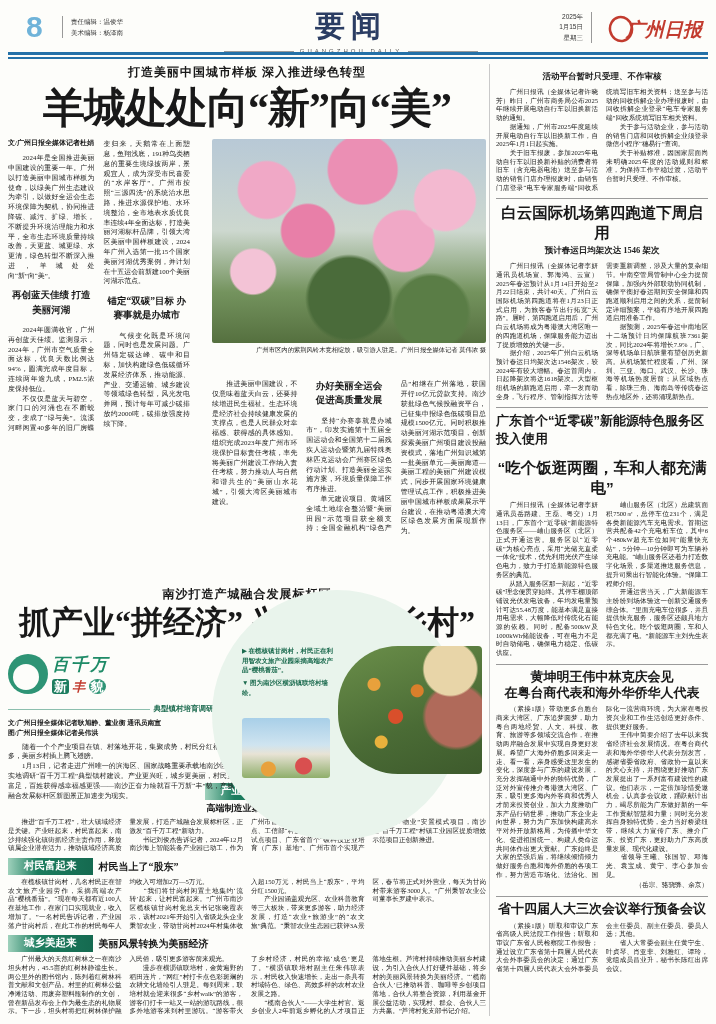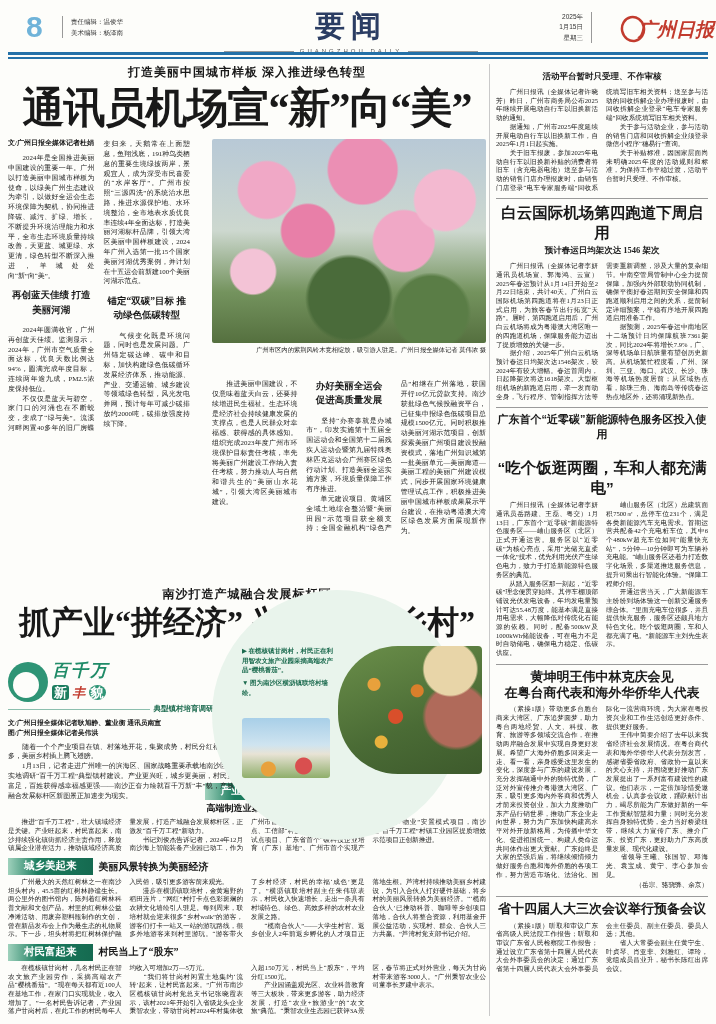--- a/index.html
+++ b/index.html
@@ -8,21 +8,21 @@
 
   
   .hdr { position:absolute; left:0; top:0; width:716px; height:52px; }
   .pagenum { position:absolute; left:26px; top:10px; font-family:"Liberation Sans","DejaVu Sans",sans-serif; font-size:30px; font-weight:bold; color:#6fb3d9; }
   .editors { position:absolute; left:62px; top:16px; border-left:1px solid #999; padding-left:8px; font-size:6.5px; color:#333; line-height:1.7; font-family:"Liberation Sans","DejaVu Sans",sans-serif;}
   .masthead { position:absolute; left:0; right:14px; top:6px; text-align:center; }
   .masthead .zh { font-size:30px; font-weight:900; letter-spacing:6px; color:#2b3d63; }
   .masthead .en { margin-top:1px; font-size:6px; letter-spacing:3px; color:#555; display:flex; align-items:center; justify-content:center; gap:6px; font-family:"Liberation Sans","DejaVu Sans",sans-serif;}
   .masthead .en::before, .masthead .en::after { content:""; width:70px; height:1px; background:#999; }
   .dateblk { position:absolute; right:124px; top:12px; text-align:right; font-size:6.5px; line-height:1.6; color:#333; border-right:1px solid #999; padding-right:8px; font-family:"Liberation Sans","DejaVu Sans",sans-serif;}
-  .brand { position:absolute; right:0; top:10px; }
+  .brand { position:absolute; right:12px; top:10px; }
   .rule { position:absolute; left:8px; width:700px; background:#2471a8; }
   .rule.r1 { top:52px; height:3px; }
   .rule.r2 { top:57px; height:1.5px; }
 
   
   .lead-zone   { position:absolute; left:8px;  top:64px;  width:478px; height:520px; }
   .rail        { position:absolute; left:496px; top:64px;  width:212px; height:956px; }
   .vdiv        { position:absolute; left:489px; top:64px;  width:1px;  height:952px; background:#c9c9c9; }
   .nansha-zone { position:absolute; left:8px;  top:586px; width:478px; height:434px; }
 
@@ -48,30 +48,30 @@
       linear-gradient(180deg,#b8c9d6 0%,#cdd8cf 45%,#74935e 75%,#55703f 100%);
   }
   .caption { font-size:6.3px; color:#222; text-align:right; margin:3px 0 6px; }
   .lead-bottom { column-count:3; column-gap:9px; font-size:6.9px; line-height:1.42; text-align:justify;margin-top:24px; }
 
   
   .rail-art { padding:4px 0 6px; }
   .rail-art + .rail-art { border-top:1px solid #9a9a9a; }
   .rail-title { font-family:"Liberation Sans","DejaVu Sans",sans-serif; font-size:15.5px; font-weight:900; text-align:center; line-height:1.25; }
   .rail-title.small { font-size:13px; }
-  .rail-kicker { font-size:11px; font-weight:bold; text-align:center; margin-bottom:16px; font-family:"Liberation Sans","DejaVu Sans",sans-serif;}
+  .rail-kicker { font-size:13px; font-weight:bold; text-align:left; margin-bottom:10px; font-family:"Liberation Sans","DejaVu Sans",sans-serif;}
   .rail-sub { font-size:8.5px; text-align:center; margin:3px 0 5px; font-weight:bold; color:#222; }
   .rail-body { column-count:2; column-gap:8px; font-size:6.6px; line-height:1.32; text-align:justify; margin-top:4px; }
   .credit { font-size:6.6px; text-align:right; margin-top:2px; }
 
   
   .n-headline { text-align:center; font-size:32px; font-weight:900; line-height:1.1; margin:2px 0 6px; }
   .n-row { display:flex; gap:8px; position:relative; height:132px; }
   .n-left { width:226px; position:relative; }
-  .badge { display:flex; align-items:flex-end; gap:4px; height:56px; position:relative; }
+  .badge { display:flex; align-items:center; gap:4px; height:56px; position:relative; }
   .badge-disc { width:40px; height:40px; border-radius:50%; background:#2e9475; position:relative; flex:0 0 auto; }
   .badge-disc::after { content:""; position:absolute; left:5px; top:10px; width:26px; height:26px; border-radius:50%; background:#fdfdfa; }
   .badge-txt1 { font-size:17px; font-weight:900; color:#1f8b67; font-style:italic; letter-spacing:2px; }
   .badge-txt2 { font-size:13px; font-weight:900; margin-top:2px; }
   .badge-txt2 .g1 { color:#fff; background:#1c7d5f; border-radius:3px; padding:0 2px; }
   .badge-txt2 .g2 { color:#c23b2e; font-style:italic; }
   .badge-txt2 .g3 { color:#fff; background:#2e9475; border-radius:50%; padding:0 2px; }
   .badge-subline { display:flex; align-items:center; gap:4px; font-size:7.5px; font-weight:bold; color:#1c6b4f; margin:2px 0 4px; }
   .badge-subline::before { content:""; flex:1; border-top:1px solid #8cbfae; }
   .issue-circ { display:inline-block; width:9px; height:9px; border:1px solid #1c7d5f; border-radius:50%; color:#1c7d5f; font-size:6.5px; line-height:9px; text-align:center; }
@@ -130,29 +130,29 @@
         <text x="18" y="26" font-size="19" fill="#c23b2e" font-style="italic" font-weight="bold">广州日报</text>
       </svg>
     </div>
   </div>
   <div class="rule r1"></div>
   <div class="rule r2"></div>
   <div class="vdiv"></div>
 
   <div class="lead-zone">
     <div class="kicker">打造美丽中国城市样板 深入推进绿色转型</div>
-    <div class="headline">通讯员机场宣“新”向“美”</div>
+    <div class="headline">羊城处处向“新”向“美”</div>
     <div class="lead-row">
       <div class="lead-left">
         <div class="byline">文/广州日报全媒体记者杜娟</div>
         <div class="body">　　2024年是全国推进美丽中国建设的重要一年。广州以打造美丽中国城市样板为使命，以绿美广州生态建设为牵引，以做好全运会生态环境保障为契机，协同推进降碳、减污、扩绿、增长，不断提升环境治理能力和水平，全市生态环境质量持续改善，天更蓝、城更绿、水更清，绿色转型不断深入推进，羊城处处向“新”向“美”。</div>
         <div class="subhead">再创蓝天佳绩 打造美丽河湖</div>
         <div class="body">　　2024年圆满收官，广州再创蓝天佳绩。监测显示，2024年，广州市空气质量全面达标，优良天数比例达94%，圆满完成年度目标，连续两年逾九成，PM2.5浓度保持低位。
 　　不仅仅是蓝天与碧空，家门口的河涌也在不断蜕变，变成了“绿与美”。流溪河畔闲置40多年的旧厂房蝶变归来，天鹅常在上面憩息，鱼翔浅底，191种鸟类栖息的重要生境绿披两岸，景观宜人，成为深受市民喜爱的“水岸客厅”。广州市按照“三源四洗”的系统治水思路，推进水源保护地、水环境整治，全市地表水质优良率连续4年全面达标，打造美丽河湖标杆品牌，引领大湾区美丽中国样板建设，2024年广州入选第一批15个国家美丽河湖优秀案例，并计划在十五运会前新建100个美丽河湖示范点。</div>
-        <div class="subhead">锚定“双碳”目标 推动绿色低碳转型</div>
+        <div class="subhead">锚定“双碳”目标 办赛事就是办城市</div>
         <div class="body">　　气候变化既是环境问题，同时也是发展问题。广州锚定碳达峰、碳中和目标，加快构建绿色低碳循环发展经济体系，推动能源、产业、交通运输、城乡建设等领域绿色转型，风光发电并网，预计每年可减少碳排放约2000吨，碳排放强度持续下降。</div>
       </div>
       <div class="lead-right">
         <div class="photo"></div>
         <div class="caption">广州市区内的紫荆风铃木竞相绽放，吸引游人驻足。广州日报全媒体记者 莫伟浓 摄</div>
         <div class="lead-bottom">
           <div class="body">　　推进美丽中国建设，不仅意味着蓝天白云，还要持续增进民生福祉。生态环境是经济社会持续健康发展的支撑点，也是人民群众对幸福感、获得感的具体感知。组织完成2023年度广州市环境保护目标责任考核，率先将美丽广州建设工作纳入责任考核，努力推动人与自然和谐共生的“美丽山水花城”，引领大湾区美丽城市建设。</div>
           <div class="subhead">办好美丽全运会 促进高质量发展</div>
           <div class="body">　　坚持“办赛事就是办城市”，印发实施第十五届全国运动会和全国第十二届残疾人运动会暨第九届特殊奥林匹克运动会广州赛区绿色行动计划、打造美丽全运实施方案，环境质量保障工作有序推进。
 　　单元建设项目、黄埔区全域土地综合整治暨“美丽田园”示范项目获全额支持；全国金融机构“绿色产品”相继在广州落地，获国开行10亿元贷款支持。南沙获批绿色气候投融资平台，已征集申报绿色低碳项目总规模1500亿元。同时积极推动美丽河湖示范项目，创新探索美丽广州项目建设投融资模式，落地广州知识城第一批美丽单元—美丽廊道—美丽工程的美丽广州建设模式，同步开展国家环境健康管理试点工作，积极推进美丽中国城市样板成果展示平台建设，在推动粤港澳大湾区绿色发展方面展现新作为。</div>
@@ -247,32 +247,32 @@
       <div class="sec-bannerline center">
         <span class="sec-banner">产业旺起来</span>
       </div>
       <div class="sec-centered-sub">高端制造业集聚成势</div>
       <div class="sec-body body">　　推进“百千万工程”，壮大镇域经济是关键。产业旺起来，村民富起来，南沙持续强化镇街抓经济主责作用，释放镇属企业潜在活力，推动镇域经济高质量发展，打造产城融合发展标杆区，正激发“百千万工程”新动力。
 　　书记刘俊杰告诉记者，2024年12月南沙海上智能装备产业园已动工，作为广州市首批村镇工业集聚区更新改造试点、工信部“科技产业金融一体化”专项试点项目、广东省首个“碳科技企业培育（广东）基地”、广州市首个实现产业“房票+物业”安置模式项目，南沙区“百千万工程”村镇工业园区提质增效示范项目正创新推进。</div>
     </div>
 
     <div class="sec">
       <div class="sec-bannerline">
+        <span class="sec-banner">村民富起来</span>
+        <span class="sec-inline-sub">村民当上了“股东”</span>
+      </div>
+      <div class="sec-body body">　　在榄核镇甘岗村，几名村民正在智农文旅产业园劳作，采摘高端农产品“樱桃番茄”。“现在每天都有近100人在基地工作，在家门口实现就业，收入增加了。”一名村民告诉记者，产业园落户甘岗村后，在此工作的村民每年人均收入可增加2万—5万元。
+　　“我们将甘岗村闲置土地集约‘流转’起来，让村民富起来。”广州市南沙区榄核镇甘岗村党总支书记张晓霞表示，该村2021年开始引入省级龙头企业秉智农业，带动甘岗村2024年村集体收入超150万元，村民当上“股东”，平均分红1500元。
+　　产业园涵盖观光区、农业科普教育等三大板块，带来更多游客，助力经济发展，打造“农业+旅游业”的“农文旅”典范。“秉智农业生态园已获评3A景区，春节将正式对外营业，每天为甘岗村带来游客3000人。”广州秉智农业公司董事长罗建中表示。</div>
+    </div>
+
+    <div class="sec">
+      <div class="sec-bannerline">
         <span class="sec-banner">城乡美起来</span>
         <span class="sec-inline-sub">美丽风景转换为美丽经济</span>
       </div>
       <div class="sec-body body">　　广州最大的天然红树林之一在南沙坦头村内，45.5亩的红树林静谧生长。两公里外的图书馆内，陈列着红树林科普文献和文创产品。村里的红树林公益净滩活动、用废弃塑料瓶制作的文创，曾在新品发布会上作为最生态的礼物展示。下一步，坦头村将把红树林保护融入民俗，吸引更多游客前来观光。
 　　漫步在横沥镇联培村，金黄遍野的稻田连片，“网红”村打卡点色彩斑斓的农耕文化墙绘引人驻足。每到周末，联培村就会迎来很多“乡村walk”的游客，游客们打卡一站又一站的游玩路线，很多外地游客来到村里游玩。“游客带火了乡村经济，村民的幸福‘成色’更足了。”横沥镇联培村副主任朱伟琼表示，村民收入快速增长，走出一条具有村域特色、绿色、高效多样的农村农业发展之路。
 　　“榄南合伙人”——大学生村官、返乡创业人2年前返乡孵化的人才项目正落地生根。芦湾村持续推动美丽乡村建设，为引入合伙人打好硬件基础，将乡村的美丽风景转换为美丽经济。“‘榄南合伙人’已推动科普、咖啡等乡创项目落地，合伙人将整合资源，利用基金开展公益活动，实现村、群众、合伙人三方共赢。”芦湾村党支部书记介绍。</div>
     </div>
-
-    <div class="sec">
-      <div class="sec-bannerline">
-        <span class="sec-banner">村民富起来</span>
-        <span class="sec-inline-sub">村民当上了“股东”</span>
-      </div>
-      <div class="sec-body body">　　在榄核镇甘岗村，几名村民正在智农文旅产业园劳作，采摘高端农产品“樱桃番茄”。“现在每天都有近100人在基地工作，在家门口实现就业，收入增加了。”一名村民告诉记者，产业园落户甘岗村后，在此工作的村民每年人均收入可增加2万—5万元。
-　　“我们将甘岗村闲置土地集约‘流转’起来，让村民富起来。”广州市南沙区榄核镇甘岗村党总支书记张晓霞表示，该村2021年开始引入省级龙头企业秉智农业，带动甘岗村2024年村集体收入超150万元，村民当上“股东”，平均分红1500元。
-　　产业园涵盖观光区、农业科普教育等三大板块，带来更多游客，助力经济发展，打造“农业+旅游业”的“农文旅”典范。“秉智农业生态园已获评3A景区，春节将正式对外营业，每天为甘岗村带来游客3000人。”广州秉智农业公司董事长罗建中表示。</div>
-    </div>
   </div>
 
 </div>
 
 </body></html>

